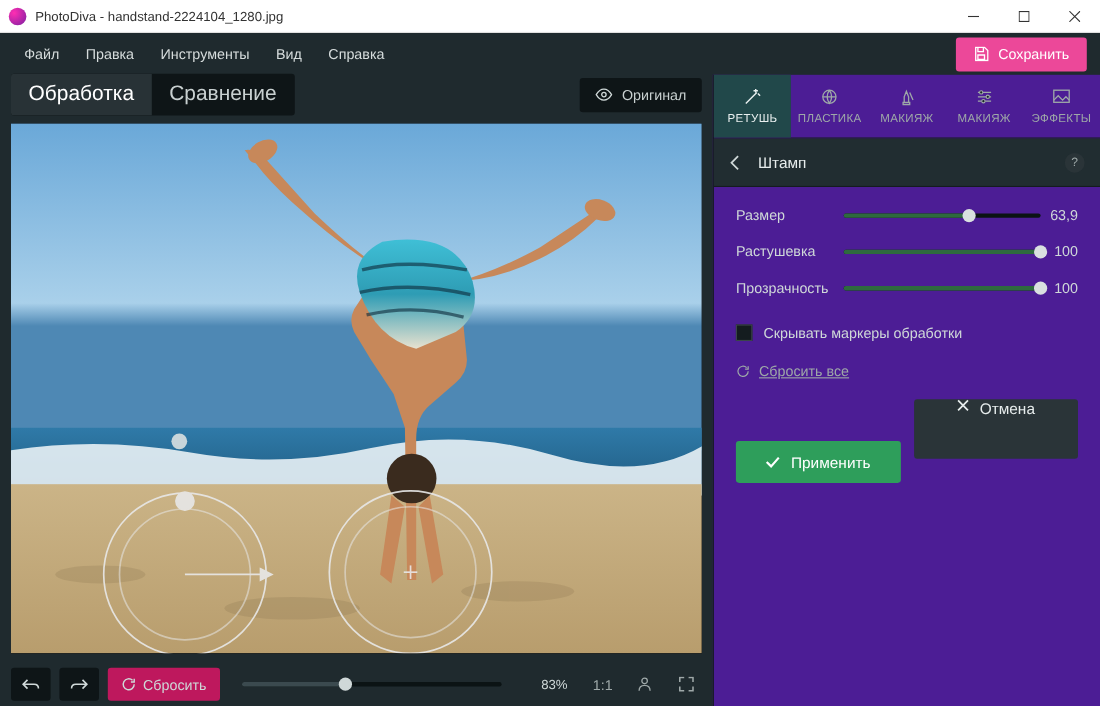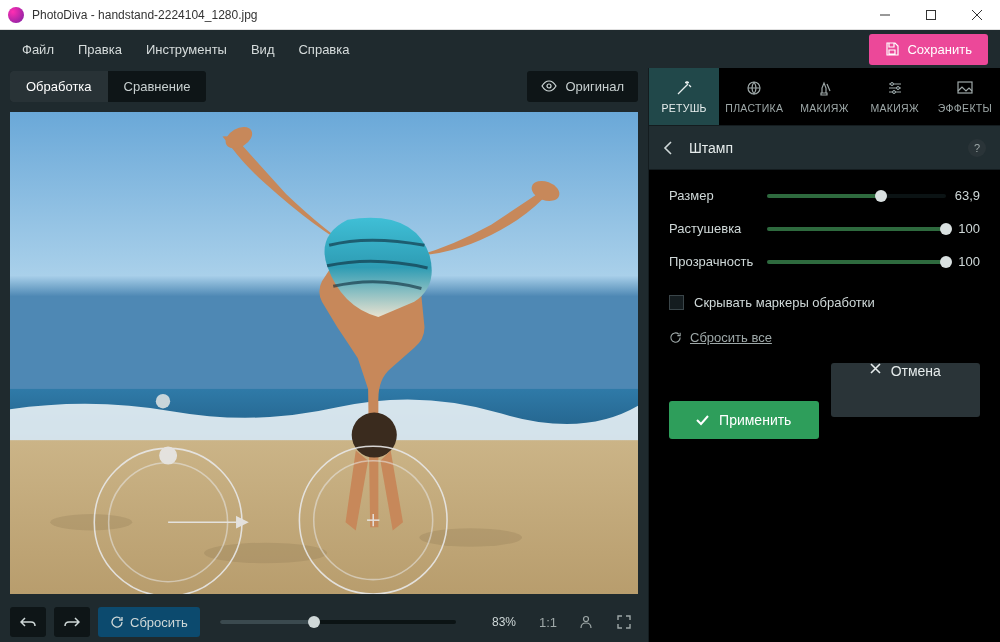--- a/index.html
+++ b/index.html
@@ -20,40 +20,40 @@
 .menuitem { padding: 6px 10px; font-size: 13px; color: #d6dcdc; cursor: pointer; border-radius: 2px; }
 .save-btn { margin-left: auto; background: #ec4899; color: #fff; padding: 8px 16px; border-radius: 3px; font-size: 13px; display: flex; align-items: center; gap: 8px; cursor: pointer; }
 
 
 .content { flex: 1; display: flex; min-height: 0; }
 
 
 .editor { flex: 1; display: flex; flex-direction: column; padding: 0 10px; min-width: 0; }
 .editor-top { height: 36px; display: flex; align-items: center; }
 .tabrow { display: flex; background: #0e1517; border-radius: 3px; overflow: hidden; }
-.tab { padding: 8px 16px; font-size: 13px; color: #c8d0d0; cursor: pointer; }
+.tab { padding: 8px 16px; font-size: 19px; color: #c8d0d0; cursor: pointer; }
 .tab.active { background: #283236; color: #fff; }
 .orig-btn { margin-left: auto; display: flex; align-items: center; gap: 8px; padding: 8px 14px; background: #0e1517; border-radius: 3px; font-size: 13px; cursor: pointer; color: #c8d0d0; }
 
 .canvas-wrap { flex: 1; margin-top: 8px; margin-bottom: 8px; background: #000; position: relative; overflow: hidden; }
 .canvas-img { width: 100%; height: 100%; }
 
 .bottombar { height: 40px; display: flex; align-items: center; gap: 8px; }
 .iconbtn { width: 36px; height: 30px; background: #0e1517; border-radius: 3px; display: flex; align-items: center; justify-content: center; color: #cfd8d8; cursor: pointer; font-size: 15px; }
-.resetbtn { height: 30px; padding: 0 12px; background: #0c4a6e; border-radius: 3px; display: flex; align-items: center; gap: 6px; cursor: pointer; font-size: 13px; }
+.resetbtn { height: 30px; padding: 0 12px; background: #be185d; border-radius: 3px; display: flex; align-items: center; gap: 6px; cursor: pointer; font-size: 13px; }
 .zoomslider { flex: 1; display: flex; align-items: center; margin: 0 12px; }
 .zoomtrack { flex: 1; height: 4px; background: #0b1314; border-radius: 2px; position: relative; }
 .zoomfill { position: absolute; left: 0; top: 0; height: 100%; background: #3b4a4f; width: 40%; border-radius: 2px; }
 .zoomthumb { position: absolute; top: 50%; left: 40%; width: 12px; height: 12px; border-radius: 50%; background: #cfd8d8; transform: translate(-50%, -50%); cursor: pointer; }
 .zoomval { font-size: 12px; color: #cfd8d8; width: 40px; text-align: right; }
 .right-icons { display: flex; gap: 10px; margin-left: 10px; align-items: flex-end; }
 .smicon { width: 28px; height: 28px; display: flex; align-items: center; justify-content: center; color: #9ea8a8; cursor: pointer; font-size: 13px; }
 
 
-.panel { width: 352px; background: #000000; display: flex; flex-direction: column; border-left: 1px solid #141c1f; }
+.panel { width: 352px; background: #4c1d95; display: flex; flex-direction: column; border-left: 1px solid #141c1f; }
 .cats { display: flex; height: 58px; border-bottom: 1px solid #141c1f; }
 .cat { flex: 1; display: flex; flex-direction: column; align-items: center; justify-content: center; gap: 5px; font-size: 10.5px; color: #9ea8a8; cursor: pointer; letter-spacing: 0.3px; }
 .cat.active { background: #21484a; color: #e8efef; }
 .cat-icon { width: 18px; height: 18px; display: flex; align-items: center; justify-content: center; }
 
 .tool-head { height: 44px; display: flex; align-items: center; padding: 0 14px; border-bottom: 1px solid #141c1f; background: #212d31; }
 .back-chev { width: 20px; color: #cfd8d8; cursor: pointer; font-size: 16px; }
 .tool-title { font-size: 14px; color: #e6ecec; margin-left: 6px; }
 .help-q { margin-left: auto; width: 18px; height: 18px; border-radius: 50%; background: #2a3438; color: #9ea8a8; display: flex; align-items: center; justify-content: center; font-size: 11px; cursor: pointer; }
 

